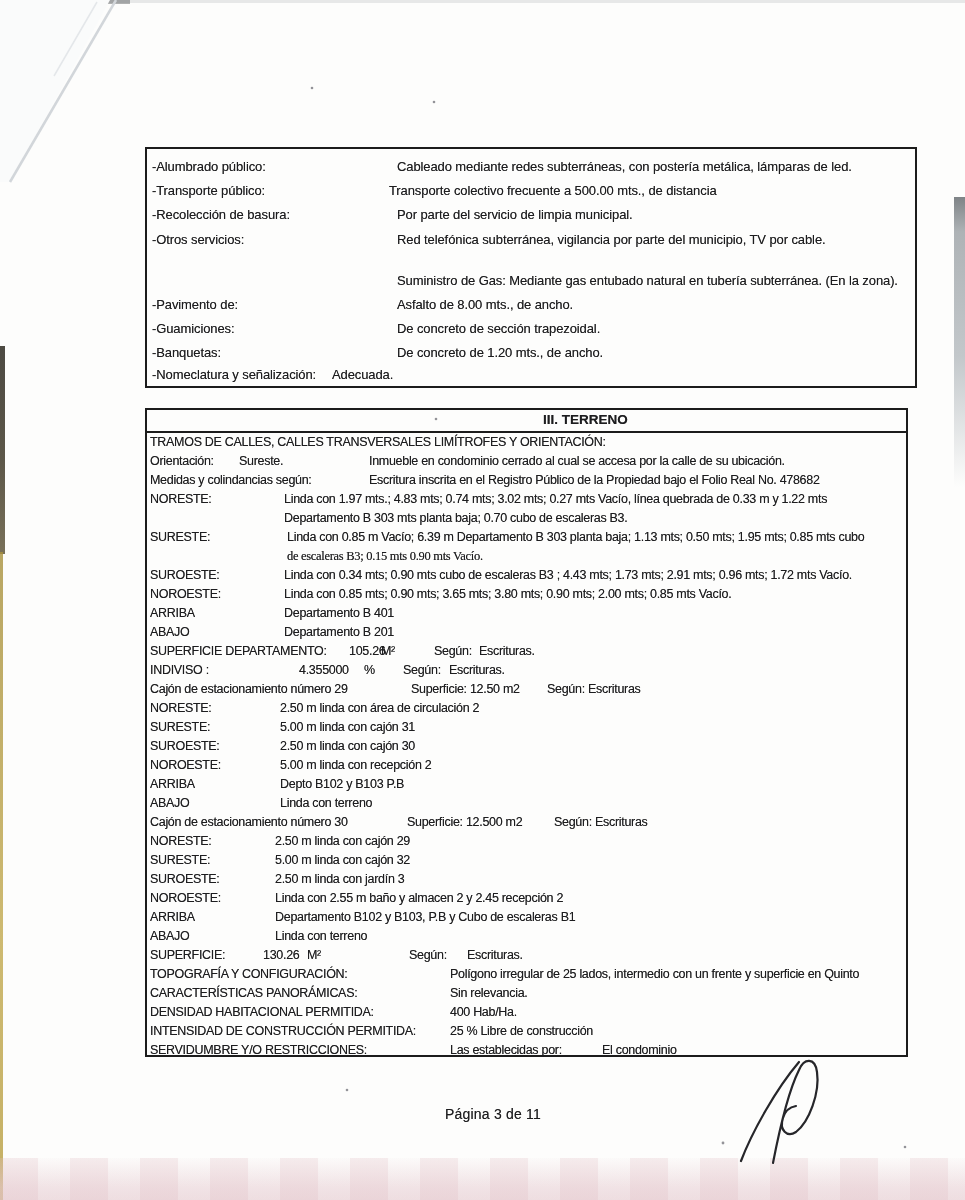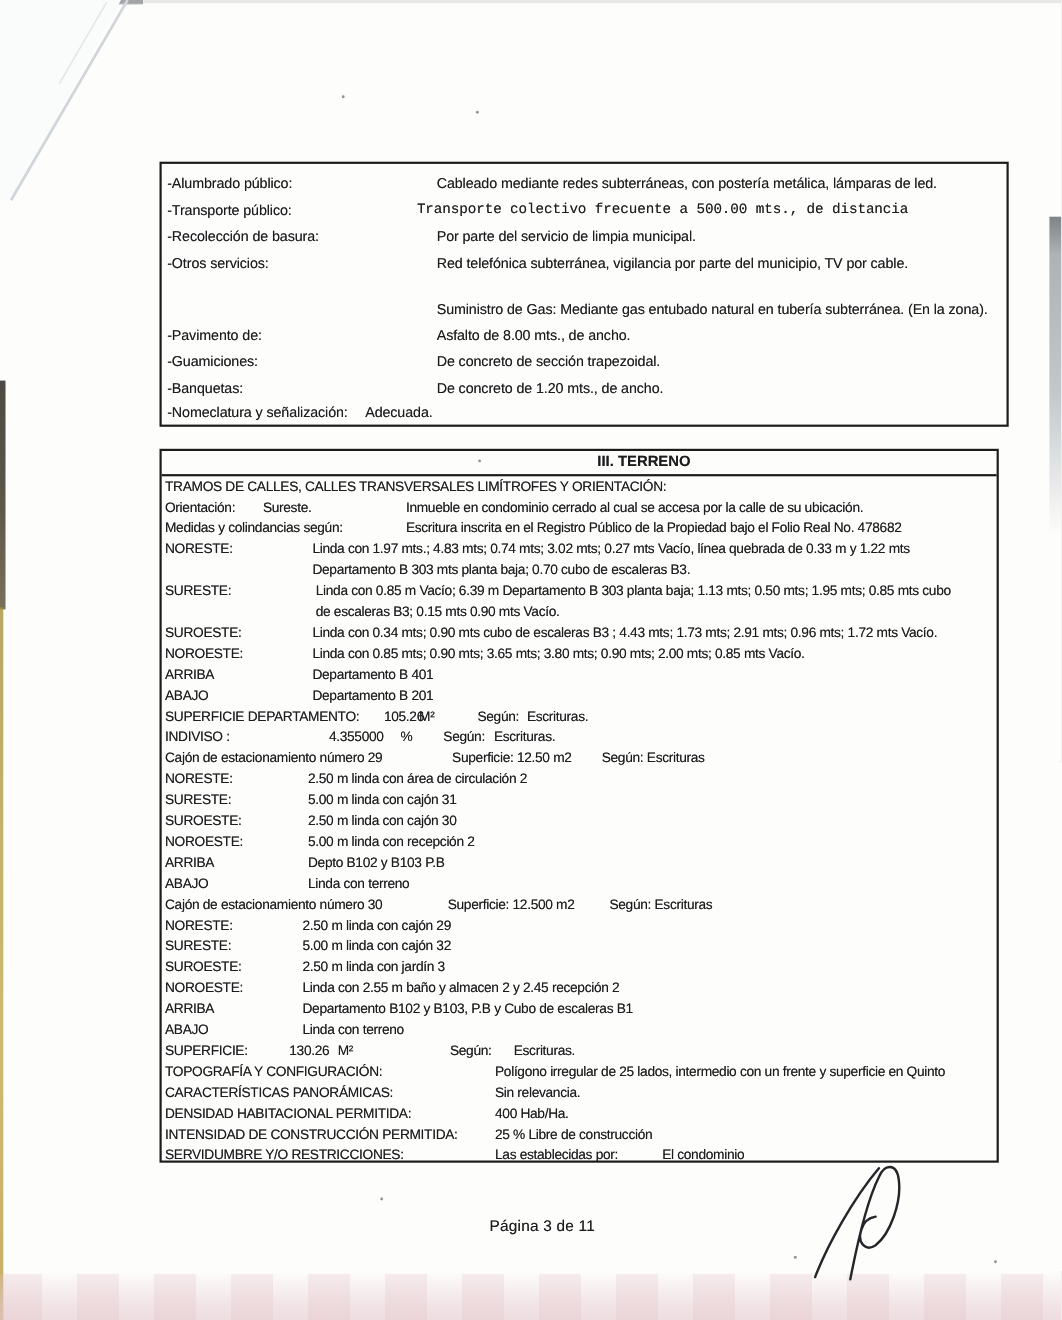--- a/index.html
+++ b/index.html
@@ -69,21 +69,21 @@
     </g>
   </svg>
 
   <div class="box" id="services-box">
       <div class="trow" style="height: 24px; line-height: 22px;">
         <span class="seg" style="left: 5px;">-Alumbrado público:</span>
         <span class="seg" style="left: 250px;">Cableado mediante redes subterráneas, con postería metálica, lámparas de led.</span>
       </div>
       <div class="trow" style="height: 24px; line-height: 22px;">
         <span class="seg" style="left: 5px;">-Transporte público:</span>
-        <span class="seg" style="left: 232px; font-family: Liberation Mono, monospace;">Transporte colectivo frecuente a 500.00 mts., de distancia</span>
+        <span class="seg" style="left: 242px;">Transporte colectivo frecuente a 500.00 mts., de distancia</span>
       </div>
       <div class="trow" style="height: 24px; line-height: 22px;">
         <span class="seg" style="left: 5px;">-Recolección de basura:</span>
         <span class="seg" style="left: 250px;">Por parte del servicio de limpia municipal.</span>
       </div>
       <div class="trow" style="height: 25px; line-height: 23px;">
         <span class="seg" style="left: 5px;">-Otros servicios:</span>
         <span class="seg" style="left: 250px;">Red telefónica subterránea, vigilancia por parte del municipio, TV por cable.</span>
       </div>
       <div class="trow" style="height: 25px; line-height: 23px; margin-top: 16px;">
@@ -128,21 +128,21 @@
           <span class="seg" style="left: 3px;">NORESTE:</span>
           <span class="seg" style="left: 137px;">Linda con 1.97 mts.; 4.83 mts; 0.74 mts; 3.02 mts; 0.27 mts Vacío, línea quebrada de 0.33 m y 1.22 mts</span>
         </div>
         <div class="trow" style="height: 19px; line-height: 17px;">
           <span class="seg" style="left: 137px;">Departamento B 303 mts planta baja; 0.70 cubo de escaleras B3.</span>
         </div>
         <div class="trow" style="height: 19px; line-height: 17px;">
           <span class="seg" style="left: 3px;">SURESTE:</span>
           <span class="seg" style="left: 140px;">Linda con 0.85 m Vacío; 6.39 m Departamento B 303 planta baja; 1.13 mts; 0.50 mts; 1.95 mts; 0.85 mts cubo</span>
         </div>
-        <div class="trow" style="height: 19px; line-height: 17px;">
+        <div class="trow" style="height: 19px; line-height: 17px; font-family: Liberation Serif, serif;">
           <span class="seg" style="left: 140px;">de escaleras B3; 0.15 mts 0.90 mts Vacío.</span>
         </div>
         <div class="trow" style="height: 19px; line-height: 17px;">
           <span class="seg" style="left: 3px;">SUROESTE:</span>
           <span class="seg" style="left: 137px;">Linda con 0.34 mts; 0.90 mts cubo de escaleras B3 ; 4.43 mts; 1.73 mts; 2.91 mts; 0.96 mts; 1.72 mts Vacío.</span>
         </div>
         <div class="trow" style="height: 19px; line-height: 17px;">
           <span class="seg" style="left: 3px;">NOROESTE:</span>
           <span class="seg" style="left: 137px;">Linda con 0.85 mts; 0.90 mts; 3.65 mts; 3.80 mts; 0.90 mts; 2.00 mts; 0.85 mts Vacío.</span>
         </div>

